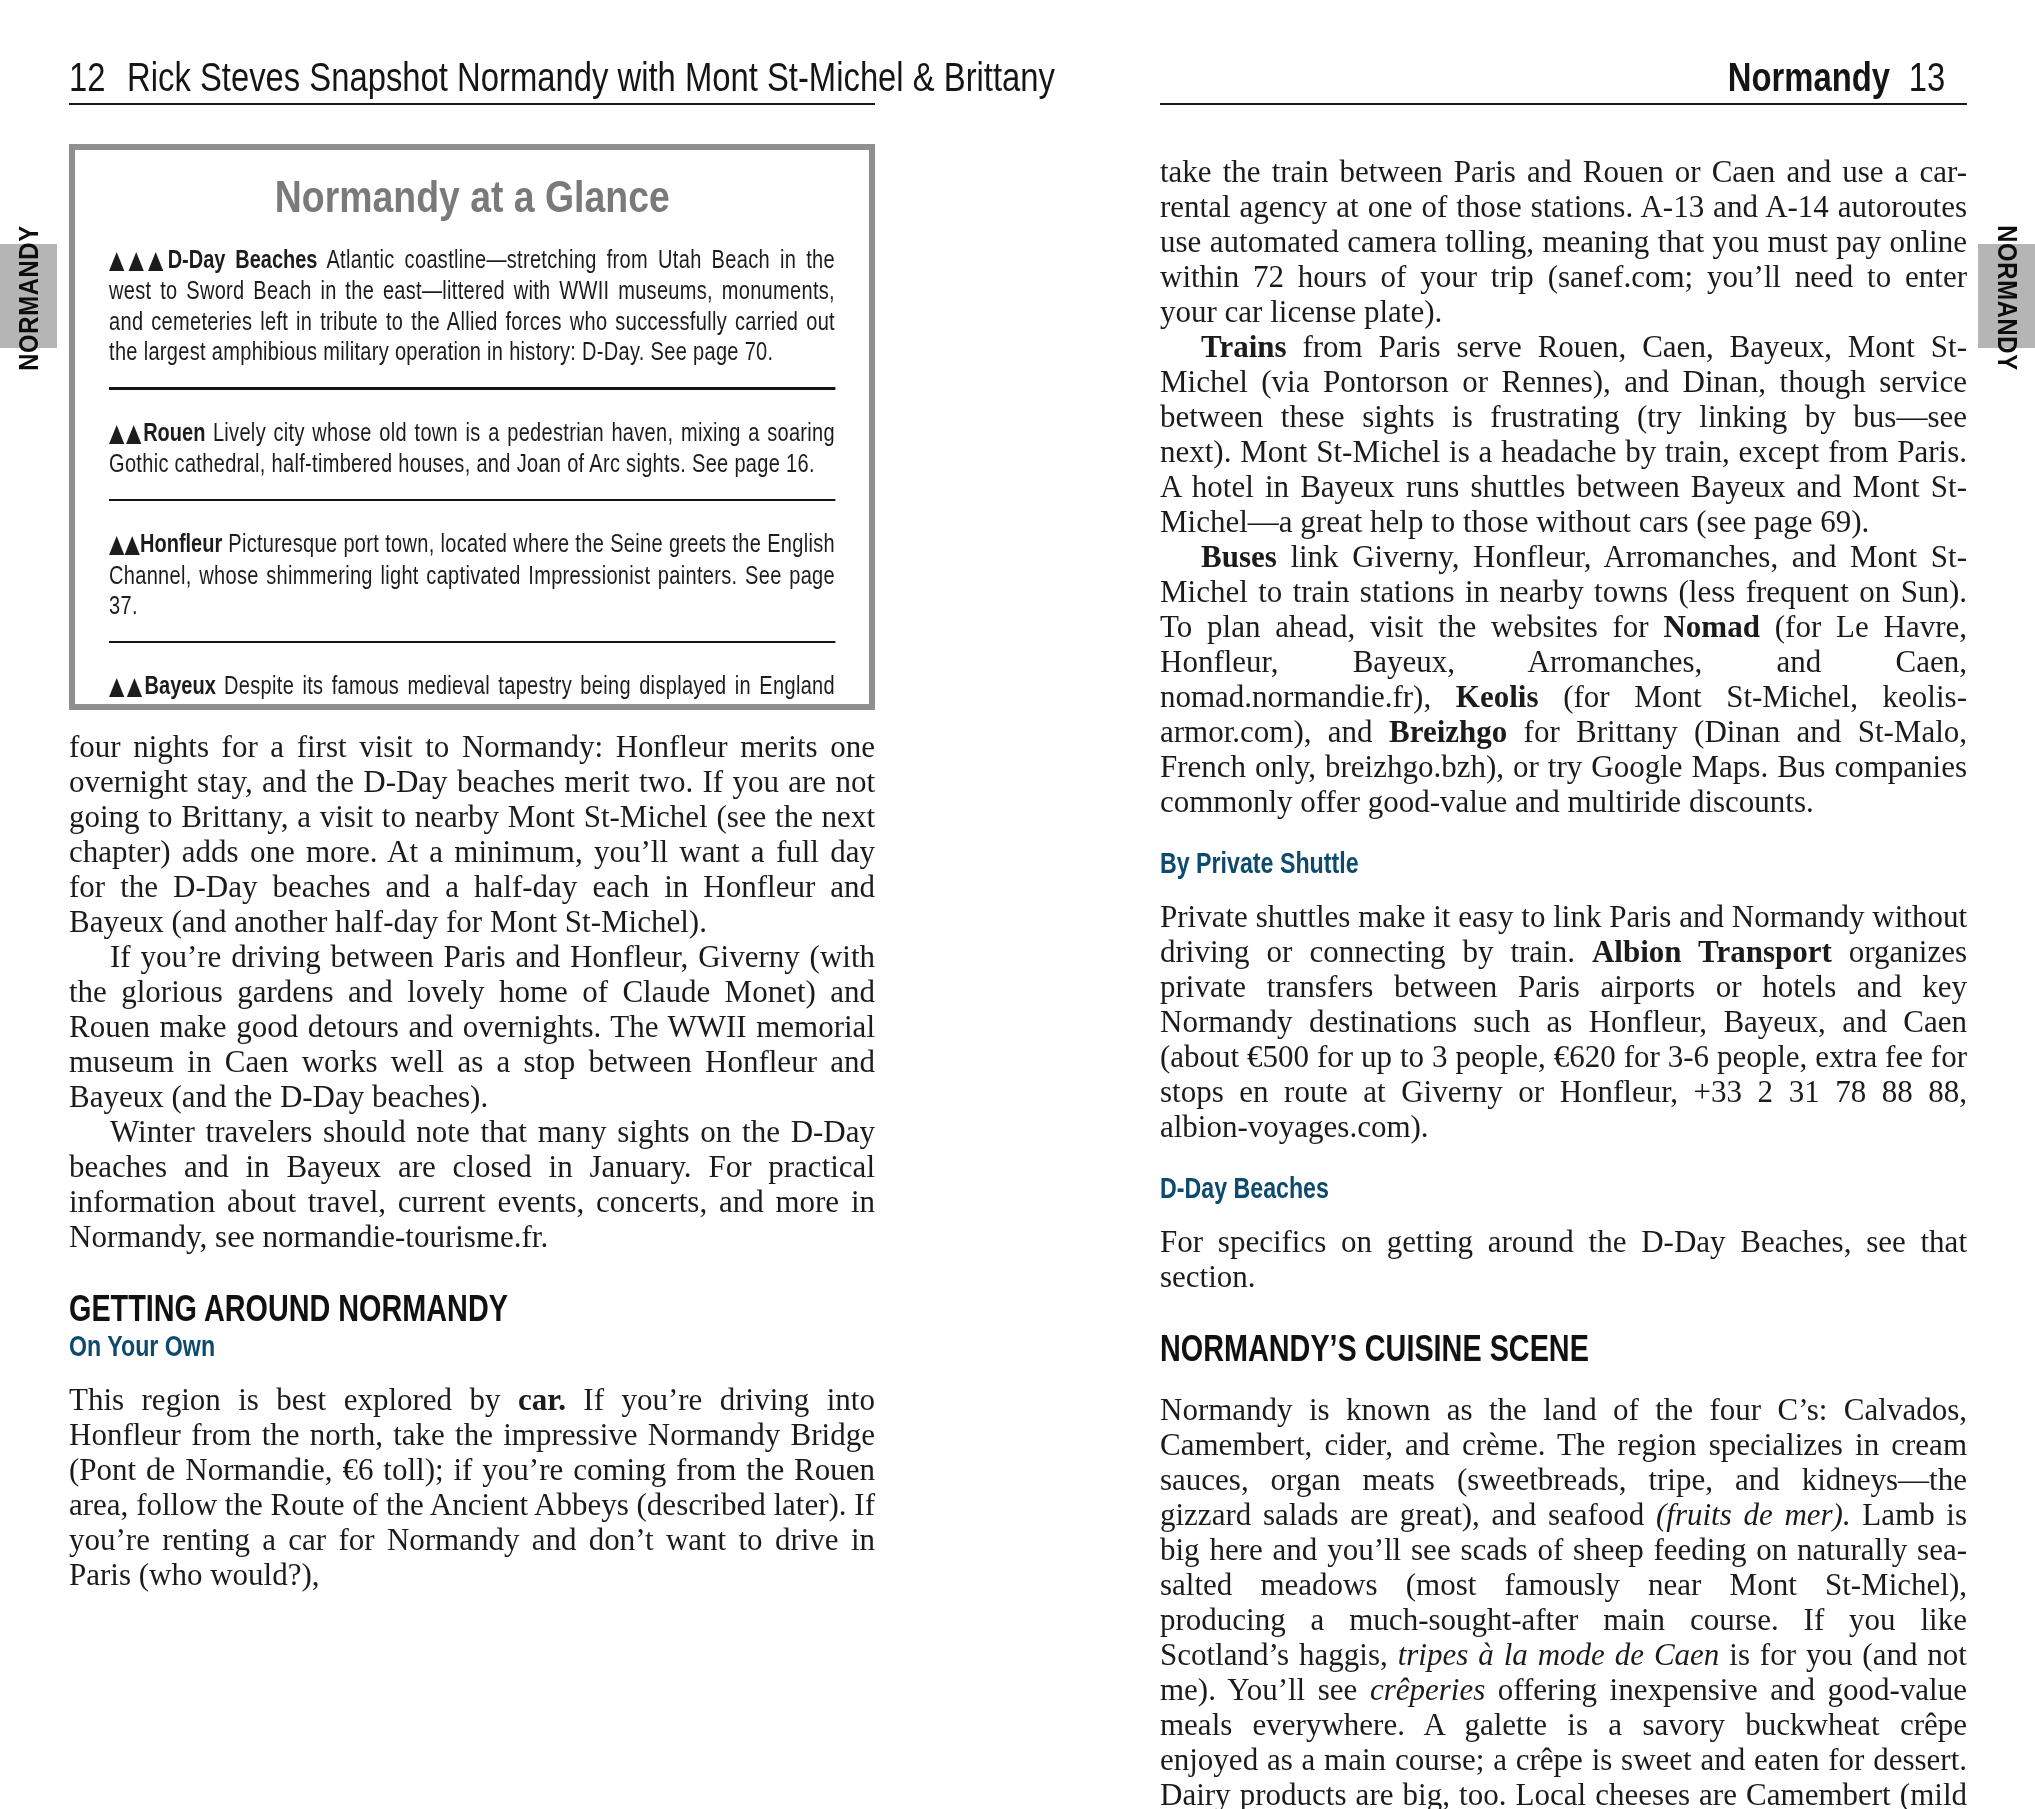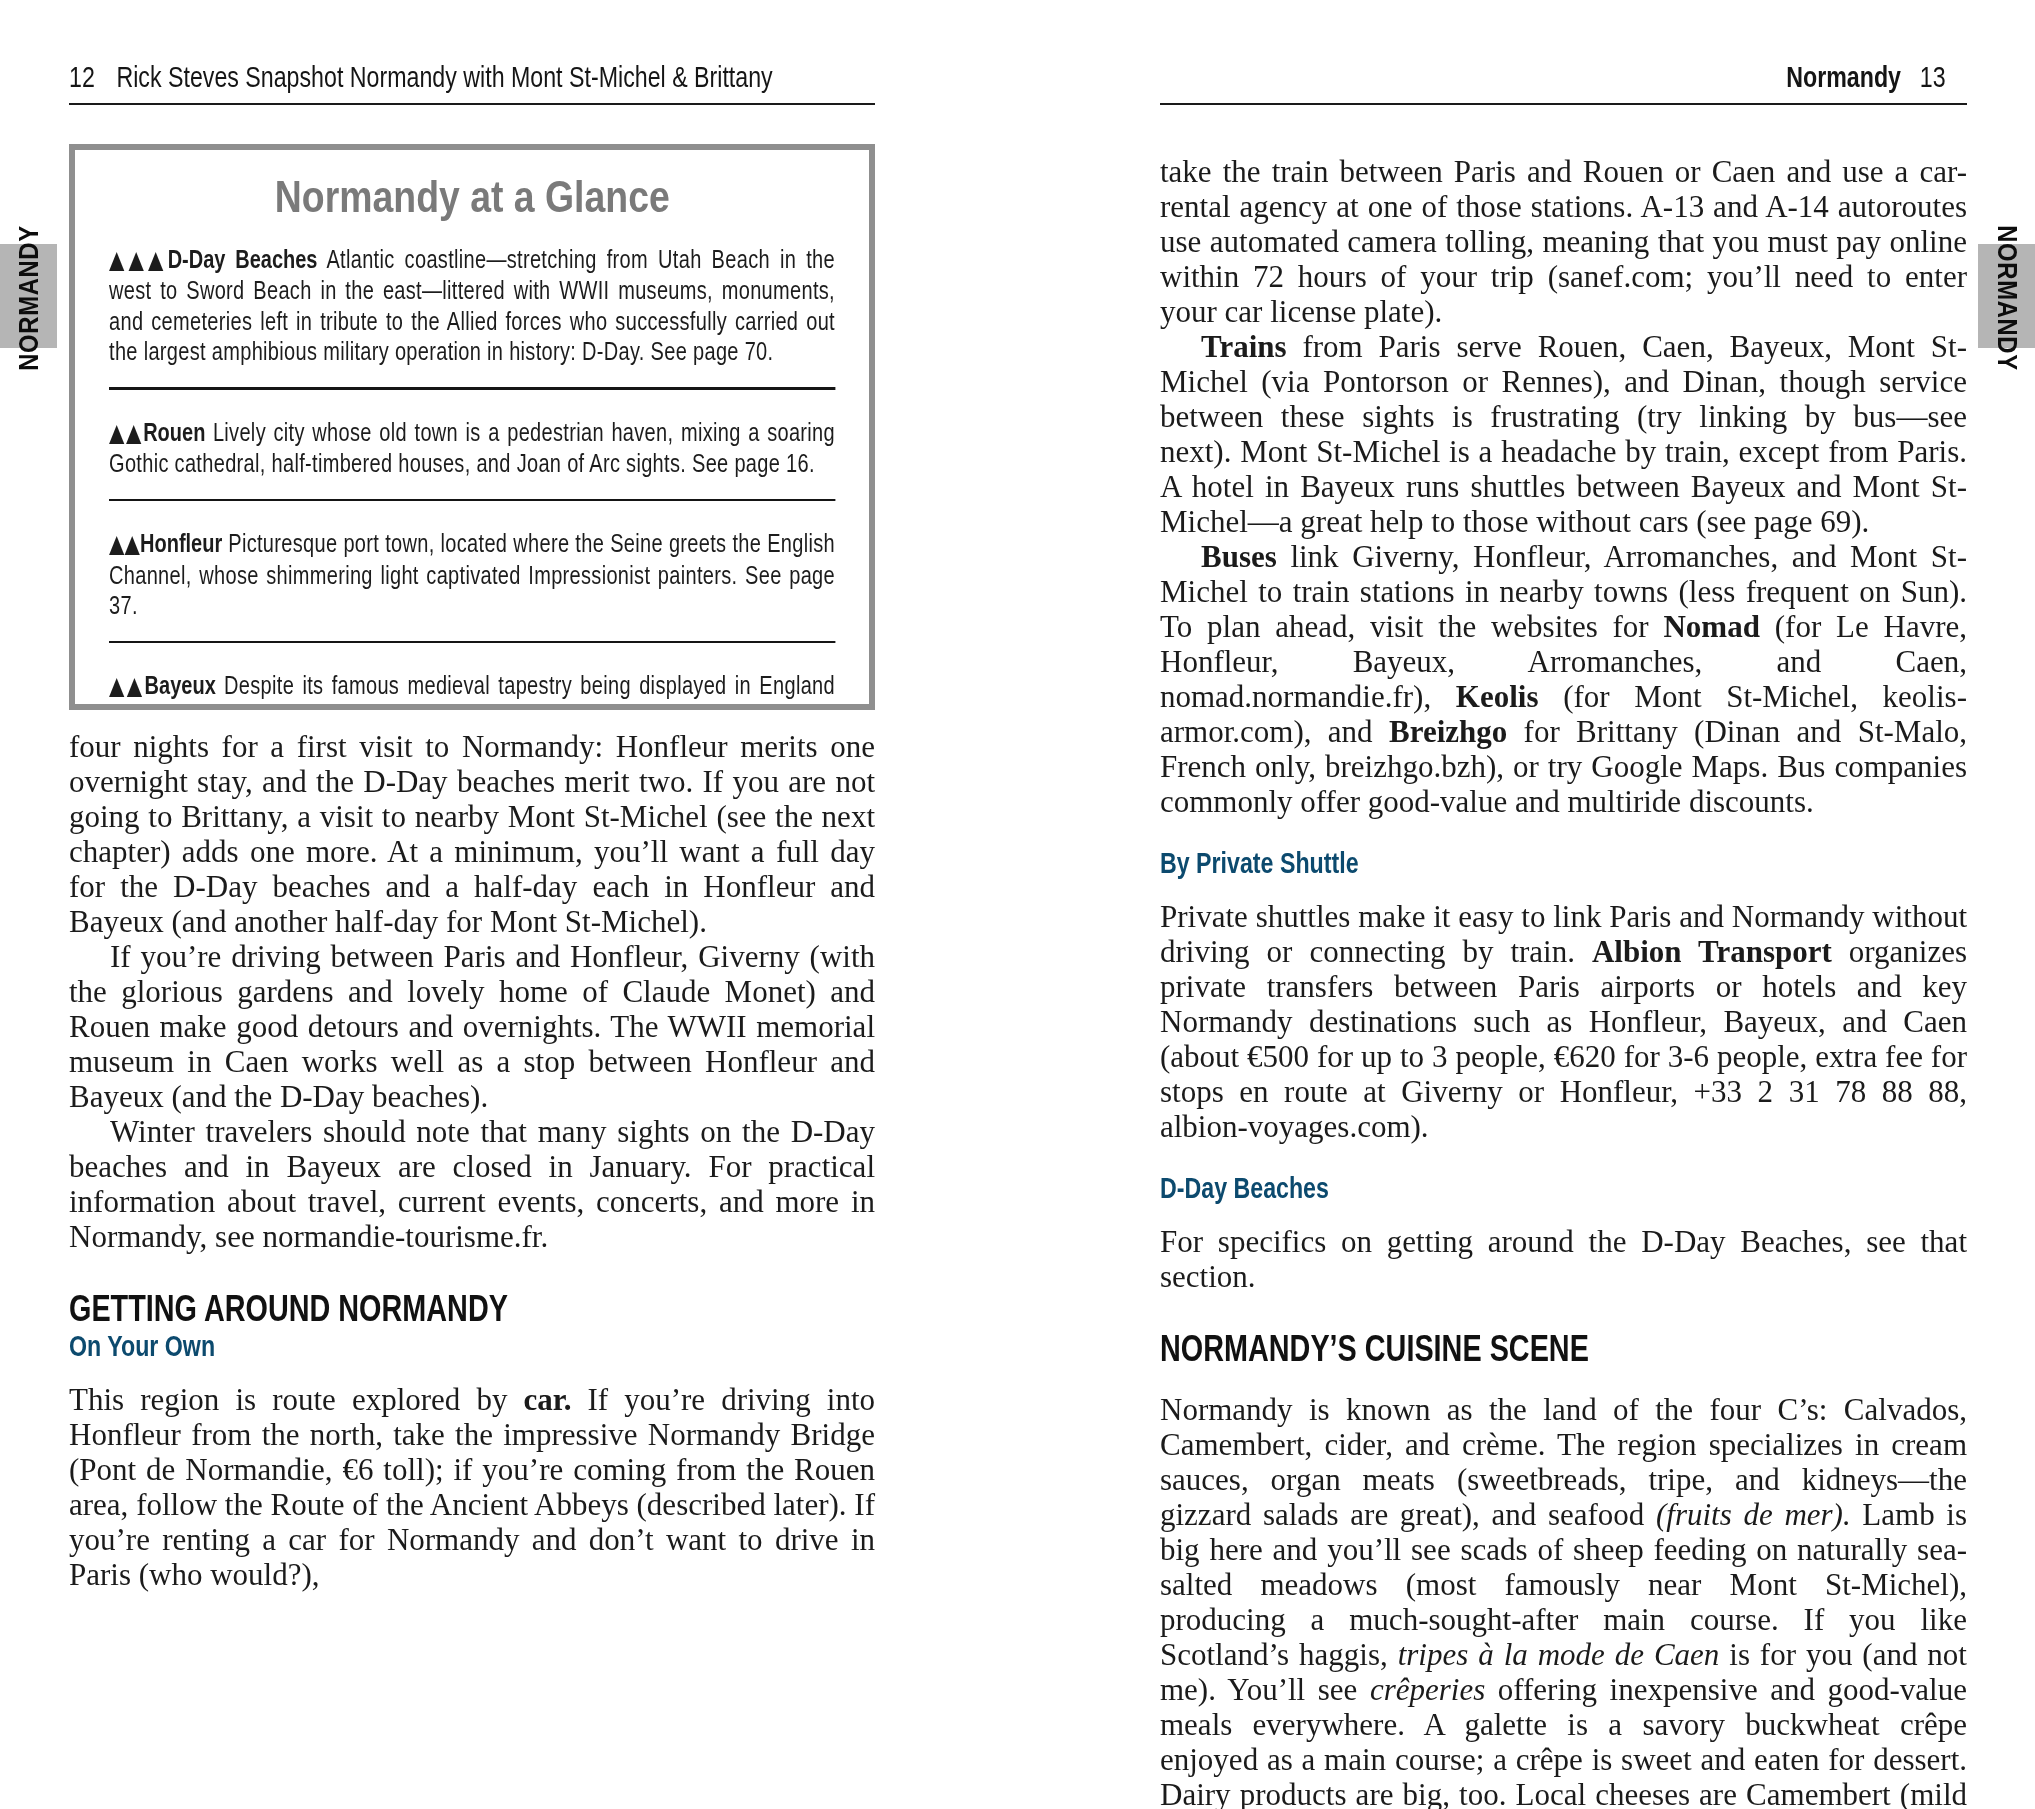--- a/index.html
+++ b/index.html
@@ -5,21 +5,21 @@
   html,body{margin:0;padding:0;background:#ffffff;}
   #page{position:relative;width:2035px;height:1809px;background:#ffffff;overflow:hidden;
         color:#141414;-webkit-font-smoothing:antialiased;}
 
   
   .col{position:absolute;top:59px;}
   .col-left{left:69px;width:806px;}
   .col-right{left:1160px;width:807px;}
 
   
-  .runhead{font-family:"Liberation Sans","DejaVu Sans",sans-serif;font-size:29px;line-height:36px;
+  .runhead{font-family:"Liberation Sans","DejaVu Sans",sans-serif;font-size:41px;line-height:36px;
            white-space:nowrap;color:#151515;}
   .squeezeL{display:inline-block;transform:scaleX(0.80);transform-origin:0 50%;}
   .squeezeR{display:inline-block;transform:scaleX(0.80);transform-origin:100% 50%;}
   .runhead .pgnum{margin-right:27px;}
   .runhead-right{text-align:right;}
   .runhead-right .pgnum{margin-left:23.5px;font-weight:400;}
   .runhead-right .bold{font-weight:700;}
   .headrule{height:2.3px;background:#1a1a1a;margin-top:7.8px;}
 
   
@@ -126,21 +126,21 @@
       <p class="indent"><span>Winter travelers should note that many sights on the D-Day beaches and in Bayeux are closed in January. For practical information about travel, current events, concerts, and more in Normandy, see normandie-tourisme.fr.</span></p>
     </div>
 
     <div class="sec-head mt-sec">
       <span class="squeezeL">GETTING AROUND NORMANDY</span>
     </div>
     <div class="sub-head">
       <span class="squeezeL">On Your Own</span>
     </div>
     <div class="serif">
-      <p><span>This region is route explored by </span><span class="b">car.</span><span> If you’re driving into Honfleur from the north, take the impressive Normandy Bridge (Pont de Normandie, €6 toll); if you’re coming from the Rouen area, follow the Route of the Ancient Abbeys (described later). If you’re renting a car for Normandy and don’t want to drive in Paris (who would?),</span></p>
+      <p><span>This region is best explored by </span><span class="b">car.</span><span> If you’re driving into Honfleur from the north, take the impressive Normandy Bridge (Pont de Normandie, €6 toll); if you’re coming from the Rouen area, follow the Route of the Ancient Abbeys (described later). If you’re renting a car for Normandy and don’t want to drive in Paris (who would?),</span></p>
     </div>
 
   </div>
 
   <div class="col col-right">
 
     <div class="runhead runhead-right">
       <span class="squeezeR">
         <span class="bold">Normandy</span><span class="pgnum">13</span>
       </span>

